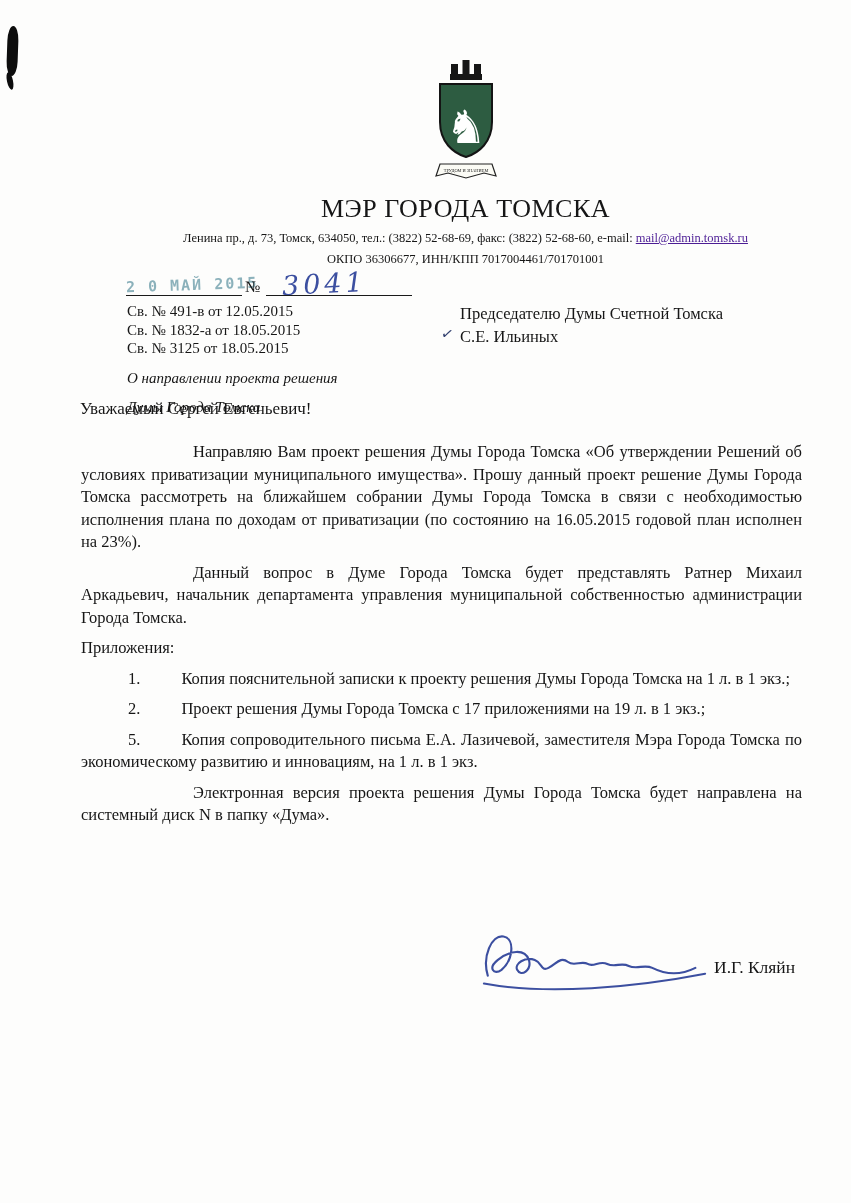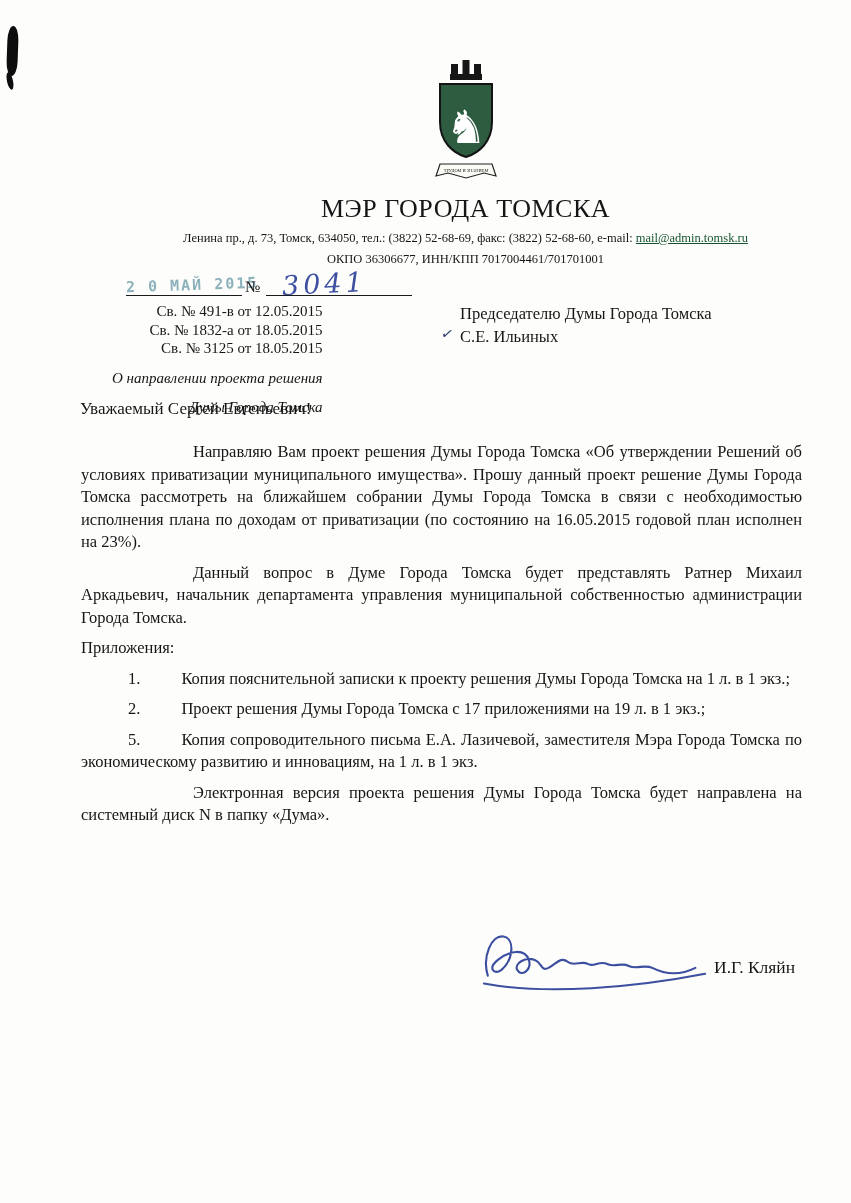--- a/index.html
+++ b/index.html
@@ -16,35 +16,35 @@
   .artifact{position:absolute;left:7px;top:26px;width:11px;height:50px;background:#0d0d0d;
     border-radius:6px/16px;transform:rotate(2deg);}
   .artifact::after{content:"";position:absolute;left:1px;top:46px;width:6px;height:18px;
     background:#0d0d0d;border-radius:50%;transform:rotate(-14deg);}
 
   
   .header{position:absolute;left:80px;right:0;top:56px;text-align:center;}
   .emblem{display:inline-block;}
   .title{font-size:26px;letter-spacing:.5px;margin-top:2px;}
   .addr{font-size:12.5px;margin-top:7px;}
-  .addr .email{text-decoration:underline;color:#14532d;}
+  .addr .email{text-decoration:underline;color:#4c1d95;}
   .codes{font-size:12.5px;margin-top:6px;}
 
   
   .stamp-date{position:absolute;left:126px;top:276px;font-family:"DejaVu Sans Mono",monospace;
     font-size:15px;font-weight:bold;color:#7fa9b4;letter-spacing:2px;transform:rotate(-2deg);opacity:.9;}
   .rule{position:absolute;top:295px;border-top:1.4px solid #1a1a1a;}
   .rule1{left:126px;width:116px;}
   .rule2{left:266px;width:146px;}
   .no-label{position:absolute;left:245px;top:278px;font-size:16px;}
   .hand-number{position:absolute;left:282px;top:268px;font-family:"DejaVu Serif",serif;
     font-style:italic;font-size:27px;color:#3c4fa0;letter-spacing:4px;transform:rotate(-3deg);}
 
   
-  .refs{position:absolute;left:112px;top:302px;font-size:15px;line-height:18.5px;text-align:right;}
+  .refs{position:absolute;left:127px;top:302px;font-size:15px;line-height:18.5px;}
   .refs .subject{font-style:italic;margin-top:11px;}
   .recipient{position:absolute;left:460px;top:302px;font-size:16.5px;line-height:23px;}
   .tick{position:absolute;left:-19px;top:21px;color:#32406f;font-size:15px;transform:rotate(10deg);}
 
   .salutation{position:absolute;top:399px;left:80px;right:0;text-align:left;font-size:17px;}
 
   
   .bodytext{position:absolute;top:433px;left:73px;right:41px;font-size:16.5px;
     line-height:22.5px;text-align:justify;}
   .bodytext p{margin:8px;}
@@ -97,21 +97,21 @@
   <div class="refs">
     <div>Св. № 491-в от 12.05.2015</div>
     <div>Св. № 1832-а от 18.05.2015</div>
     <div>Св. № 3125 от 18.05.2015</div>
     <div class="subject">О направлении проекта решения</div>
     <div class="subject">Думы Города Томска</div>
   </div>
 
   <div class="recipient">
     <span class="tick">✓</span>
-    <div>Председателю Думы Города Томска</div>
+    <div>Председателю Думы Счетной Томска</div>
     <div>С.Е. Ильиных</div>
   </div>
 
   <div class="salutation">Уважаемый Сергей Евгеньевич!</div>
 
   <div class="bodytext">
     <p class="indent">Направляю Вам проект решения Думы Города Томска «Об утверждении Решений об условиях приватизации муниципального имущества». Прошу данный проект решение Думы Города Томска рассмотреть на ближайшем собрании Думы Города Томска в связи с необходимостью исполнения плана по доходам от приватизации (по состоянию на 16.05.2015 годовой план исполнен на 23%).</p>
     <p class="indent mt">Данный вопрос в Думе Города Томска будет представлять Ратнер Михаил Аркадьевич, начальник департамента управления муниципальной собственностью администрации Города Томска.</p>
 
     <p class="att-title">Приложения:</p>

